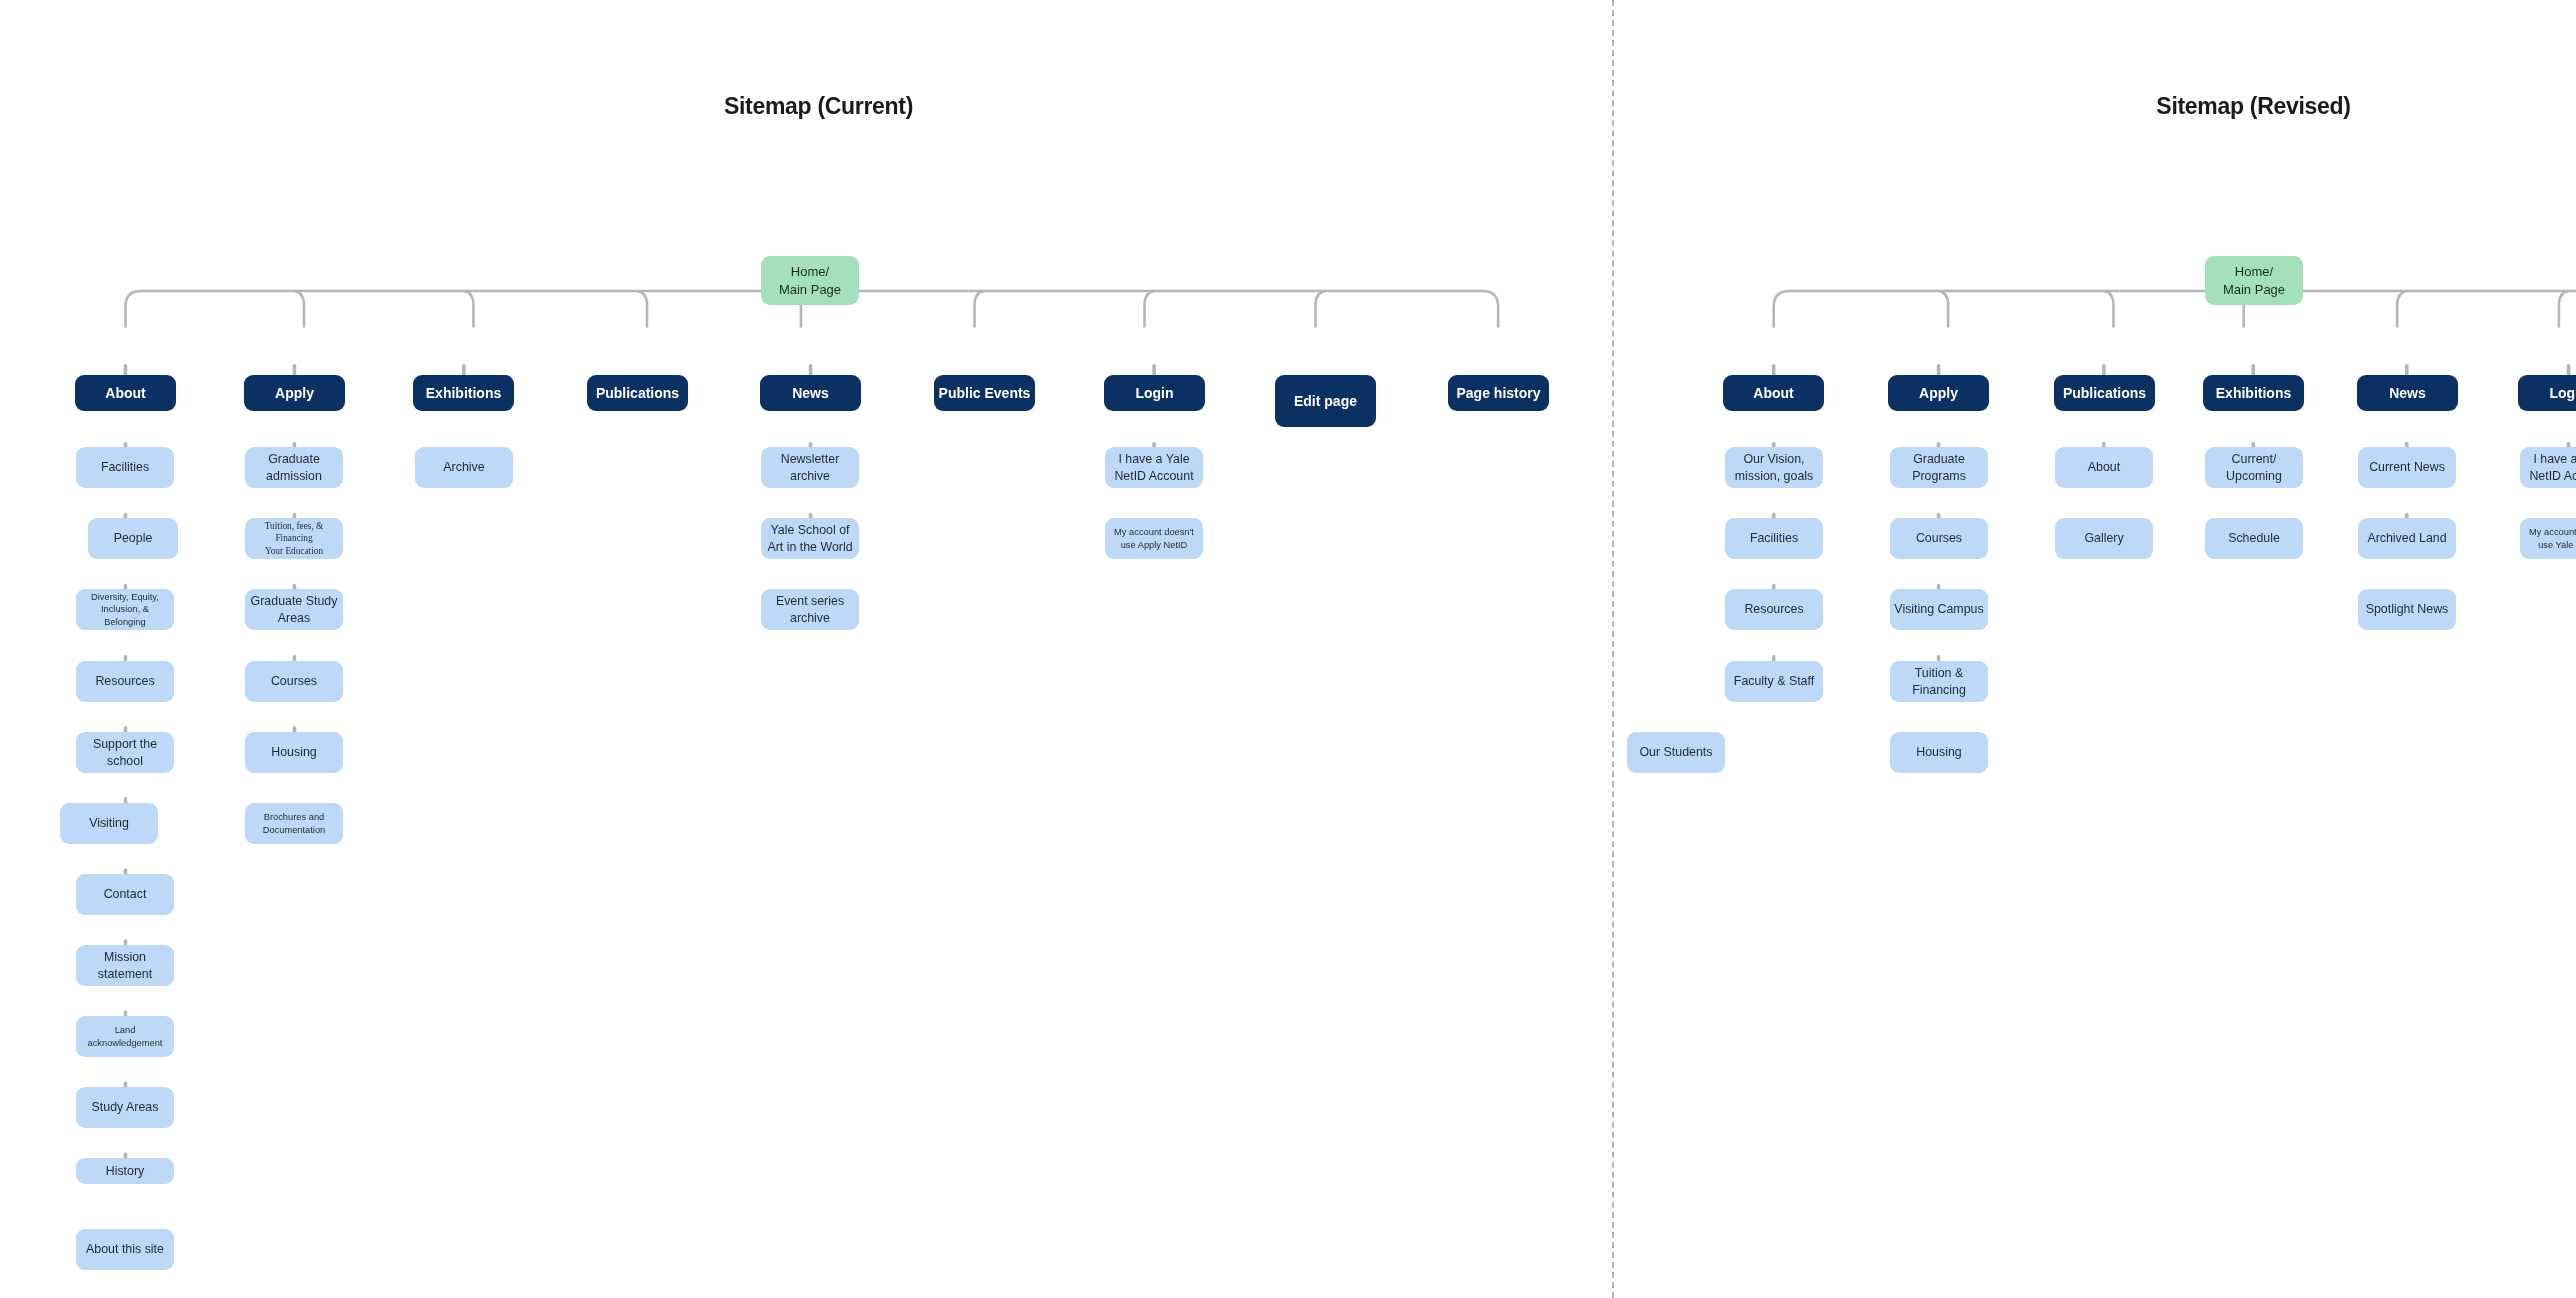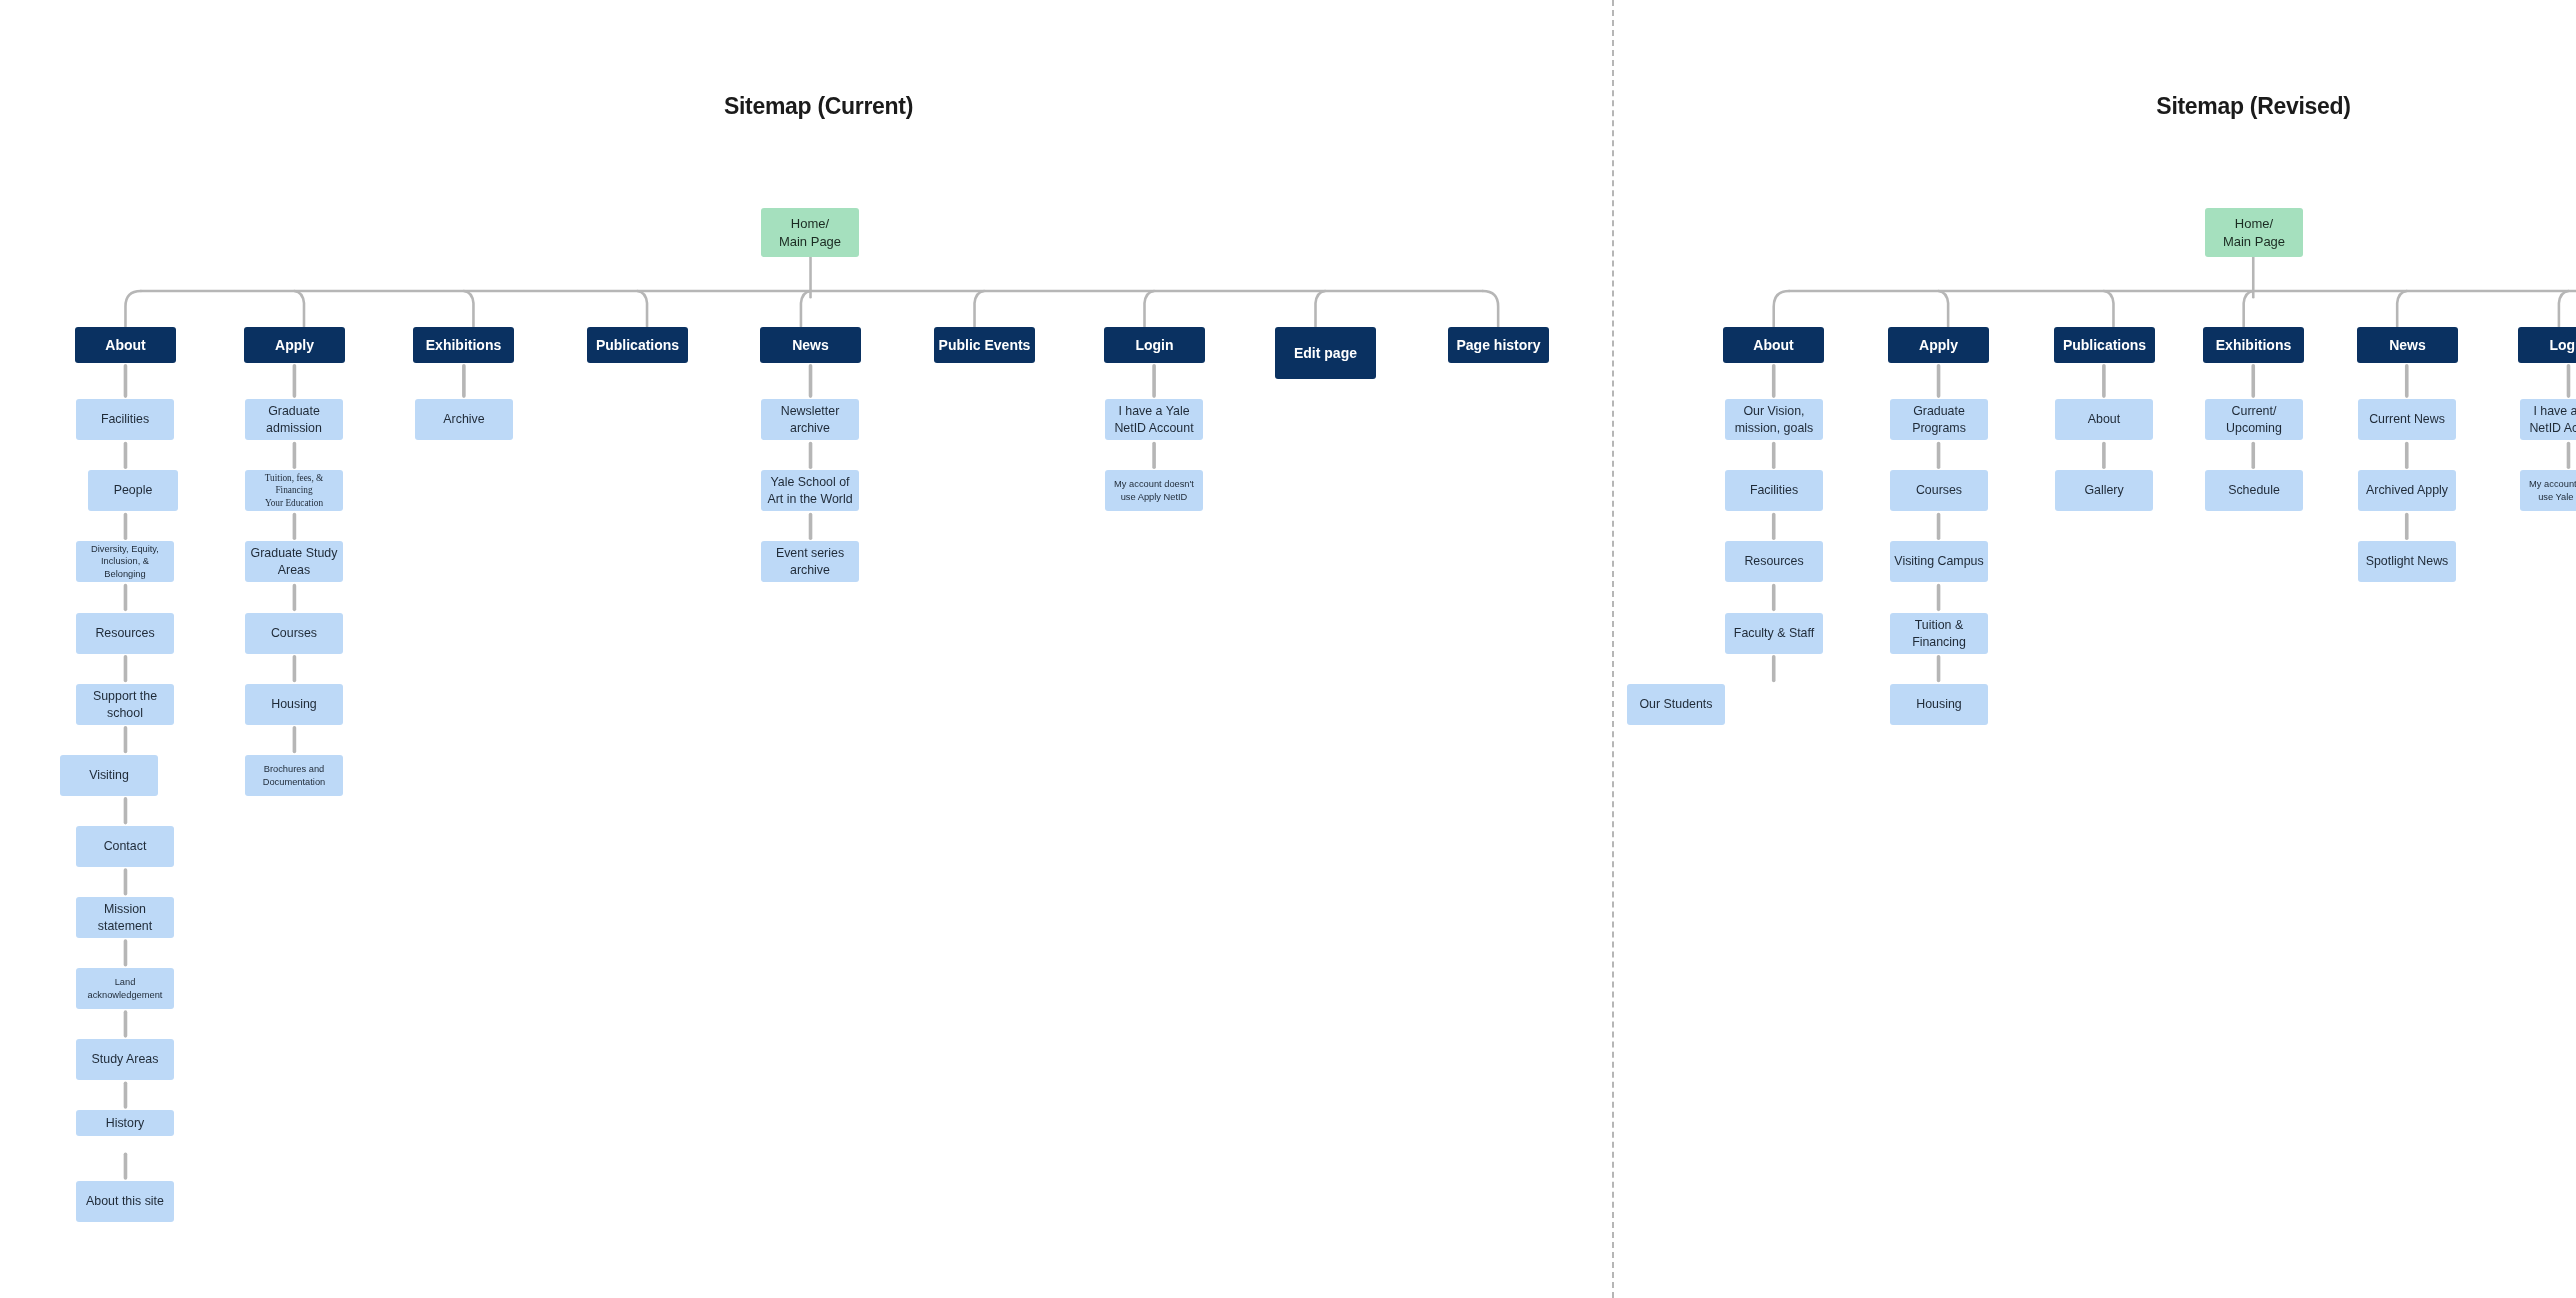--- a/index.html
+++ b/index.html
@@ -44,23 +44,24 @@
     pointer-events: none;
   }
 
   
   .node {
     position: absolute;
     display: flex;
     align-items: center;
     justify-content: center;
     text-align: center;
-    border-radius: 3px;
+    border-radius: 9px;
     padding: 2.1px 4.1px;
     line-height: 1.32;
+    margin-top: 48px;
   }
   .node-root {
     background: #a5e0be;
     color: #1b2b22;
     font-size: 13px;
     font-weight: 500;
   }
   .node-l1 {
     background: #0a3161;
     color: #ffffff;
@@ -328,21 +329,21 @@
       <div class="node node-l2" style="left: 2205px; top: 470px; width: 98px; height: 41px;">
         <span class="lbl">Schedule</span>
       </div>
       <div class="node node-l1" style="left: 2357px; top: 327px; width: 101px; height: 36px;">
         <span class="lbl">News</span>
       </div>
       <div class="node node-l2" style="left: 2358px; top: 399px; width: 98px; height: 41px;">
         <span class="lbl">Current News</span>
       </div>
       <div class="node node-l2" style="left: 2358px; top: 470px; width: 98px; height: 41px;">
-        <span class="lbl">Archived Apply</span>
+        <span class="lbl">Archived Land</span>
       </div>
       <div class="node node-l2" style="left: 2358px; top: 541px; width: 98px; height: 41px;">
         <span class="lbl">Spotlight News</span>
       </div>
       <div class="node node-l1" style="left: 2518px; top: 327px; width: 101px; height: 36px;">
         <span class="lbl">Login</span>
       </div>
       <div class="node node-l2" style="left: 2520px; top: 399px; width: 98px; height: 41px;">
         <span class="lbl">I have a Yale
 NetID Account</span>

